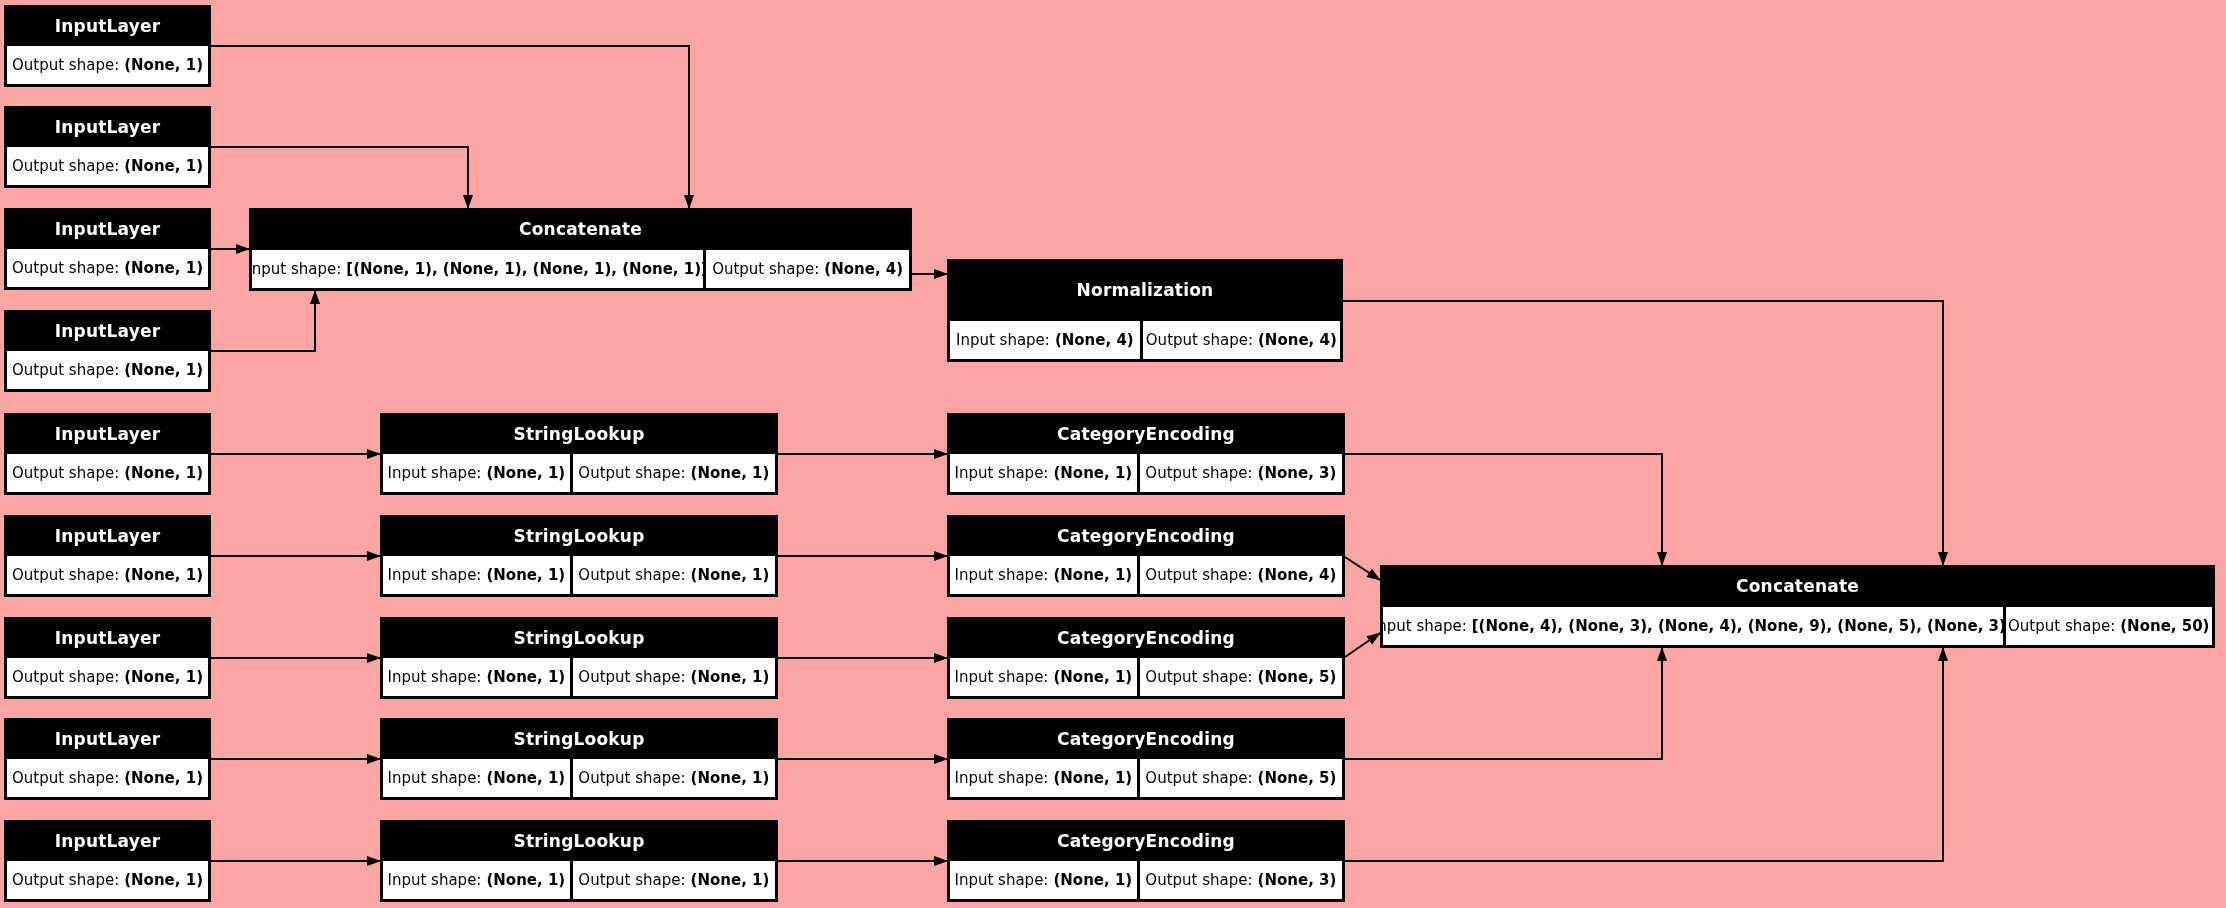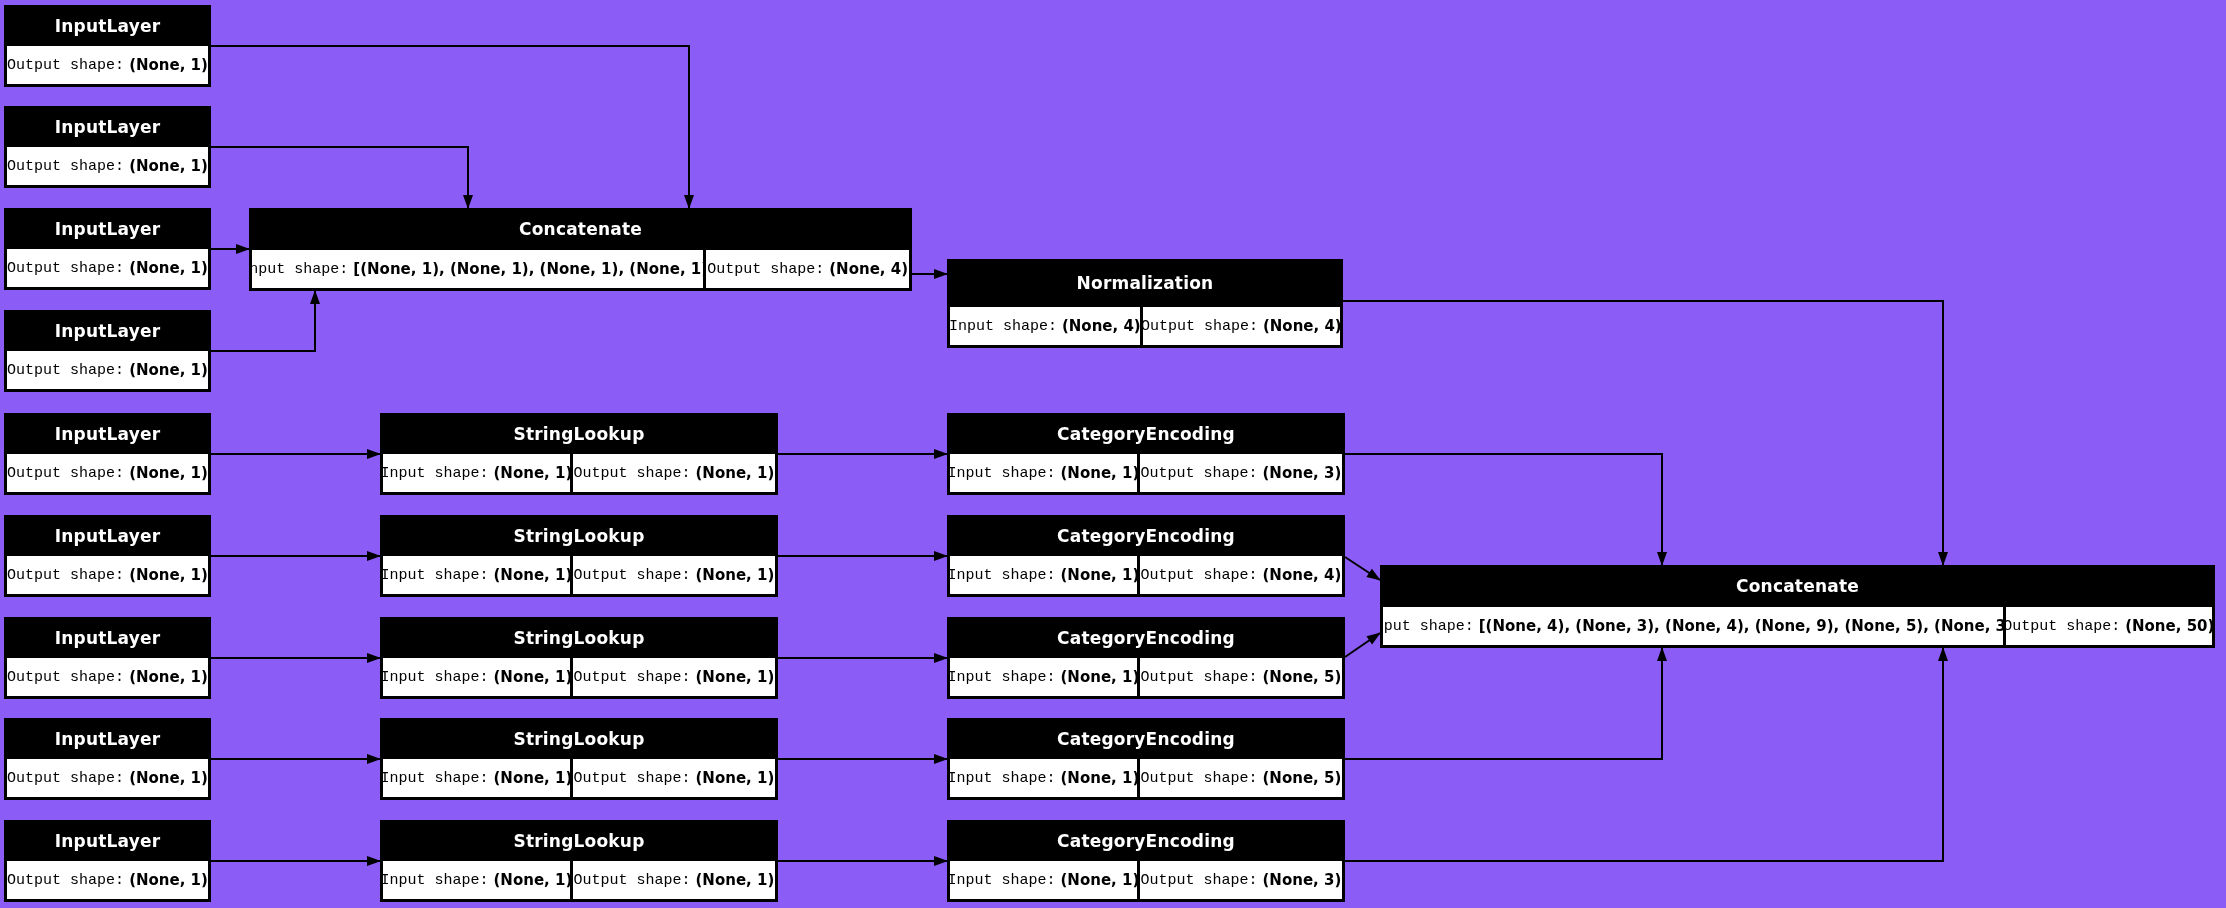--- a/index.html
+++ b/index.html
@@ -1,20 +1,20 @@
 <!DOCTYPE html>
 <html><head>
 <meta charset="utf-8">
 <style>
   html, body { margin: 0; padding: 0; background: #ffffff; }
   #canvas {
     position: relative;
     width: 2226px;
     height: 908px;
-    background: #8b5cf6;
+    background: #fca5a5;
     font-family: "DejaVu Sans", "Liberation Sans", sans-serif;
     overflow: hidden;
   }
   #edge-layer {
     position: absolute;
     left: 0; top: 0;
     width: 2226px; height: 908px;
     pointer-events: none;
   }
   .edge {
@@ -51,21 +51,21 @@
     background: #ffffff;
     color: #000000;
     display: flex;
     align-items: center;
     justify-content: center;
     font-size: 15px;
     white-space: nowrap;
     overflow: hidden;
     min-width: 0;
   }
-  .cell .cell-label { font-weight: normal; font-family: Liberation Mono, monospace; }
+  .cell .cell-label { font-weight: normal; }
   .cell .cell-value { font-weight: bold; margin-left: 5px; }
 </style>
 </head>
 <body>
 
 <div id="canvas">
   <svg id="edge-layer" width="2226" height="908" viewBox="0 0 2226 908" xmlns="http://www.w3.org/2000/svg">
     <defs>
       <marker id="arrow" markerUnits="userSpaceOnUse" markerWidth="16" markerHeight="14" refX="14" refY="6" orient="auto">
         <path d="M1,1 L15,6 L1,11 Z" fill="#000000"></path>
@@ -183,21 +183,21 @@
           <div class="cell" style="flex-grow: 69; flex-basis: 0px; background: rgb(255, 255, 255); color: rgb(0, 0, 0);">
     <span class="cell-label">Input shape:</span>
     <span class="cell-value">[(None, 1), (None, 1), (None, 1), (None, 1)]</span>
   </div>
           <div class="cell" style="flex-grow: 31; flex-basis: 0px; background: rgb(255, 255, 255); color: rgb(0, 0, 0);">
     <span class="cell-label">Output shape:</span>
     <span class="cell-value">(None, 4)</span>
   </div>
         </div>
   </div>
-      <div class="node" style="left: 947px; top: 259px; width: 396px; height: 89px; background: rgb(0, 0, 0);">
+      <div class="node" style="left: 947px; top: 259px; width: 396px; height: 103px; background: rgb(0, 0, 0);">
     <div class="node-title" style="color: rgb(255, 255, 255);">Normalization</div>
     <div class="cells">
           <div class="cell" style="flex-grow: 49; flex-basis: 0px; background: rgb(255, 255, 255); color: rgb(0, 0, 0);">
     <span class="cell-label">Input shape:</span>
     <span class="cell-value">(None, 4)</span>
   </div>
           <div class="cell" style="flex-grow: 51; flex-basis: 0px; background: rgb(255, 255, 255); color: rgb(0, 0, 0);">
     <span class="cell-label">Output shape:</span>
     <span class="cell-value">(None, 4)</span>
   </div>

